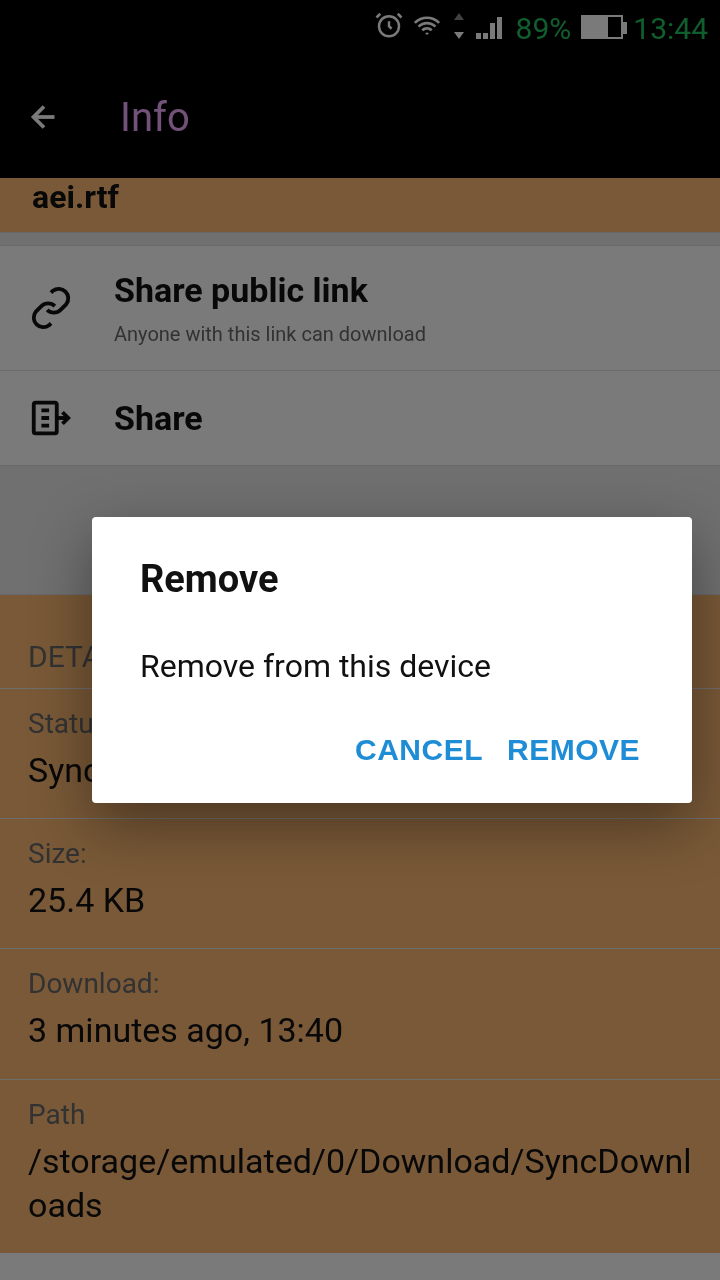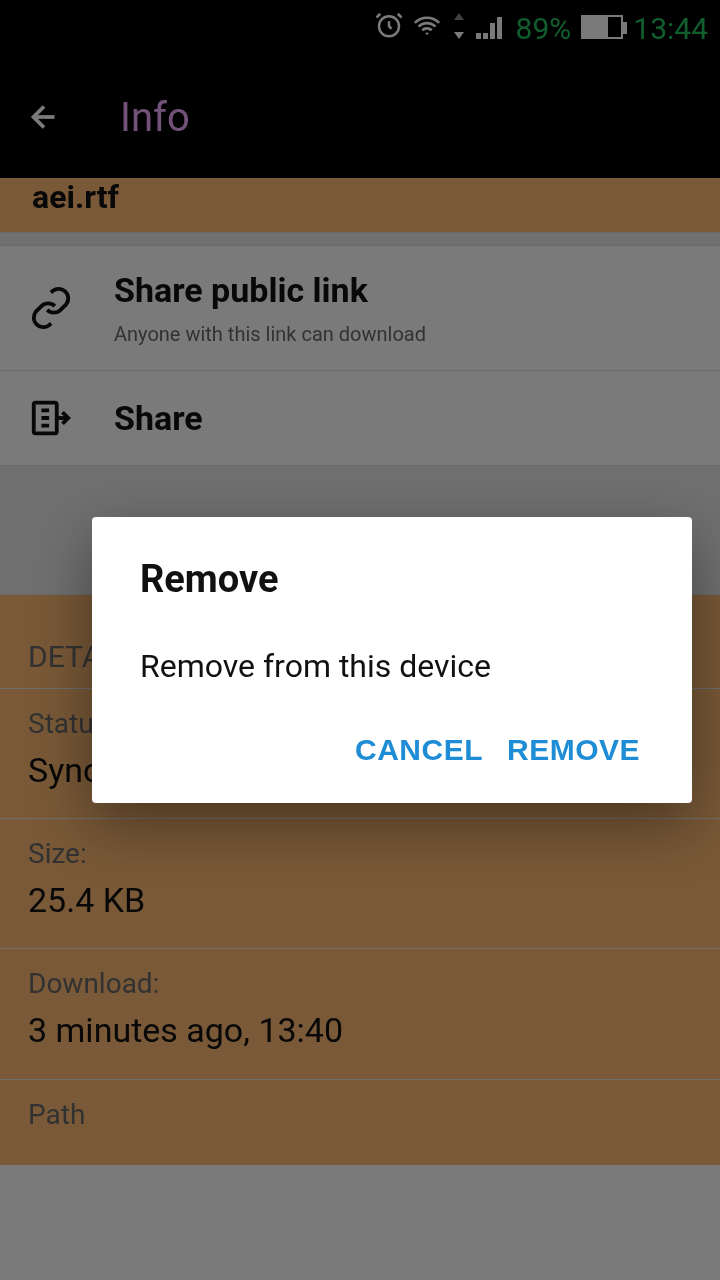--- a/index.html
+++ b/index.html
@@ -124,20 +124,21 @@
       <div class="detail-value">25.4 KB</div>
     </div>
 
     <div class="detail-item">
       <div class="detail-label">Download:</div>
       <div class="detail-value">3 minutes ago, 13:40</div>
     </div>
 
     <div class="detail-item" style="border-bottom:none;">
       <div class="detail-label">Path</div>
+      <div class="detail-value">/storage/emulated/0/Download/SyncDownloads</div>
     </div>
   </div>
 </div>
 
 <div class="scrim"></div>
 <div class="dialog">
   <div class="dialog-title">Remove</div>
   <div class="dialog-message">Remove from this device</div>
   <div class="dialog-actions">
     <button class="dialog-btn">CANCEL</button>

